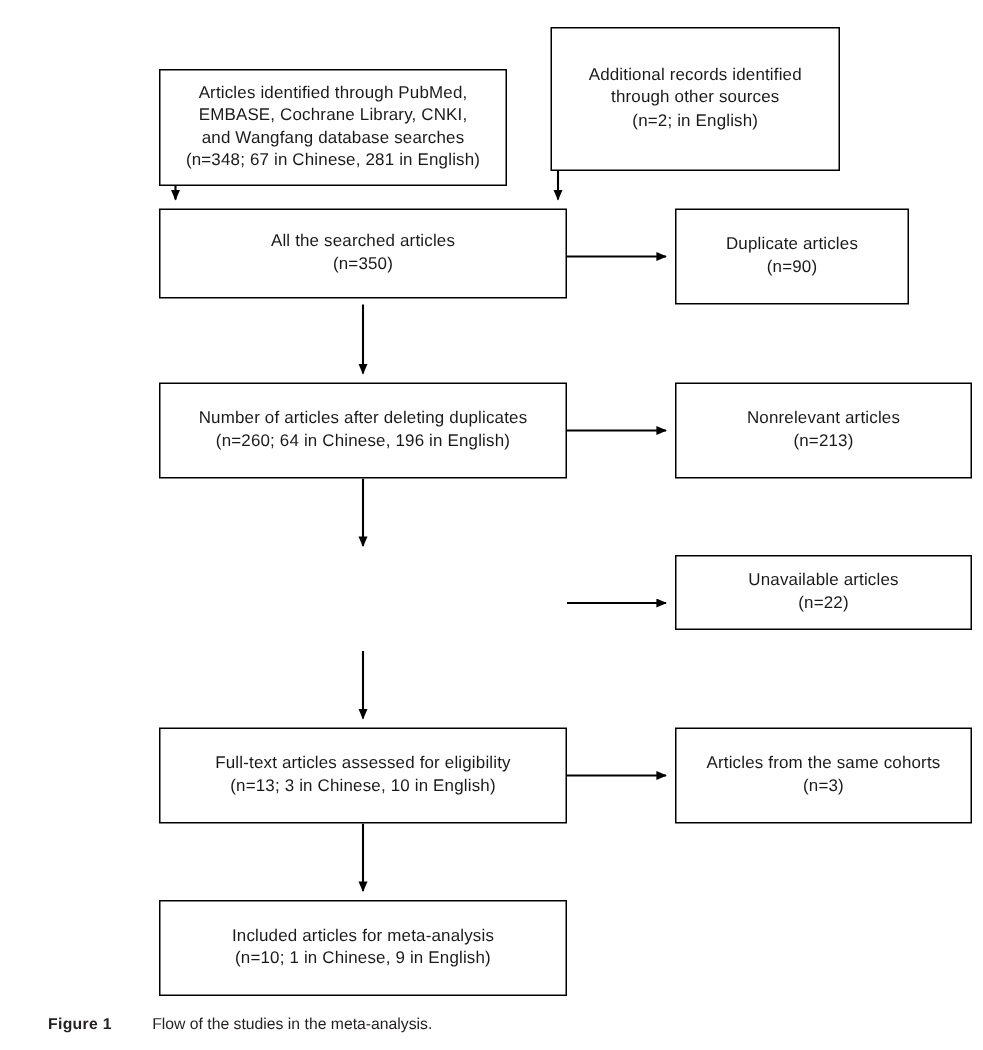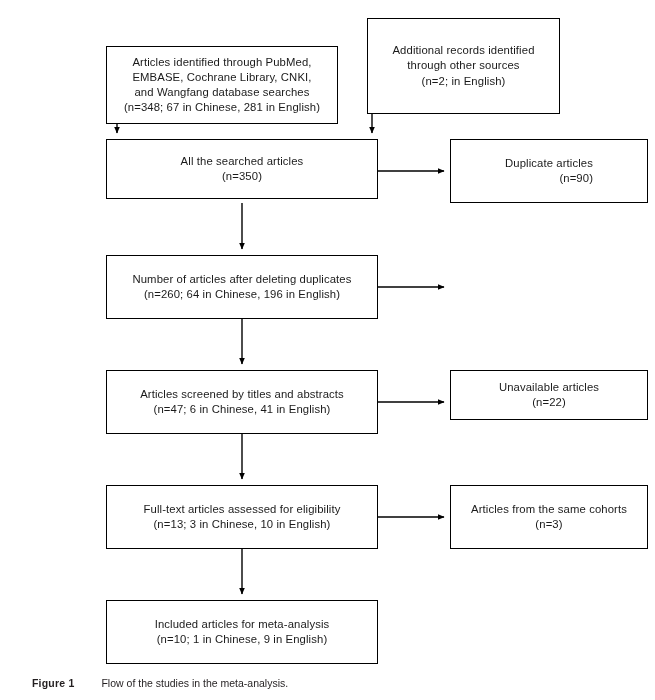--- a/index.html
+++ b/index.html
@@ -45,21 +45,21 @@
   }
   
   .n-main-1 { left: 106px; top: 10px;  width: 232px; height: 78px; margin-top: 36px; }
   .n-src-2  { left: 367px; top: 18px;  width: 193px; height: 96px; }
   .n-main-2 { left: 106px; top: 139px; width: 272px; height: 60px; }
   .n-main-3 { left: 106px; top: 255px; width: 272px; height: 64px; }
   .n-main-4 { left: 106px; top: 370px; width: 272px; height: 64px; }
   .n-main-5 { left: 106px; top: 485px; width: 272px; height: 64px; }
   .n-main-6 { left: 106px; top: 600px; width: 272px; height: 64px; }
   
-  .n-side-1 { left: 450px; top: 139px; width: 198px; height: 64px; text-align: right; }
+  .n-side-1 { left: 450px; top: 139px; width: 156px; height: 64px; }
   .n-side-2 { left: 450px; top: 255px; width: 198px; height: 64px; }
   .n-side-3 { left: 450px; top: 370px; width: 198px; height: 50px; }
   .n-side-4 { left: 450px; top: 485px; width: 198px; height: 64px; }
 
   .caption {
     position: absolute;
     left: 8px;
     top: 676px;
     font-size: 10.5px;
     line-height: 14px;
@@ -127,25 +127,25 @@
   <div class="node n-side-1">
     <div class="node-text">Duplicate articles
 (n=90)</div>
   </div>
 
   <div class="node n-main-3">
     <div class="node-text">Number of articles after deleting duplicates
 (n=260; 64 in Chinese, 196 in English)</div>
   </div>
 
+  <div class="node n-side-2">
+    <div class="node-text">Nonrelevant articles
+(n=213)</div>
+  </div>
 
-  <div class="node n-main-4">
-    <div class="node-text">Articles screened by titles and abstracts
-(n=47; 6 in Chinese, 41 in English)</div>
-  </div>
 
   <div class="node n-side-3">
     <div class="node-text">Unavailable articles
 (n=22)</div>
   </div>
 
   <div class="node n-main-5">
     <div class="node-text">Full-text articles assessed for eligibility
 (n=13; 3 in Chinese, 10 in English)</div>
   </div>

